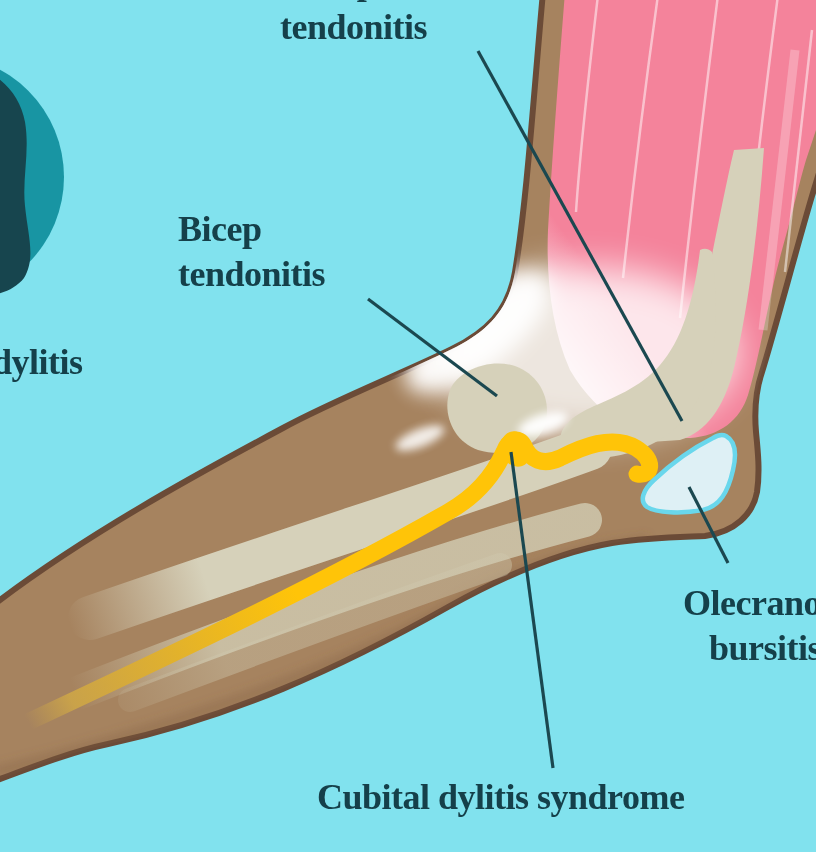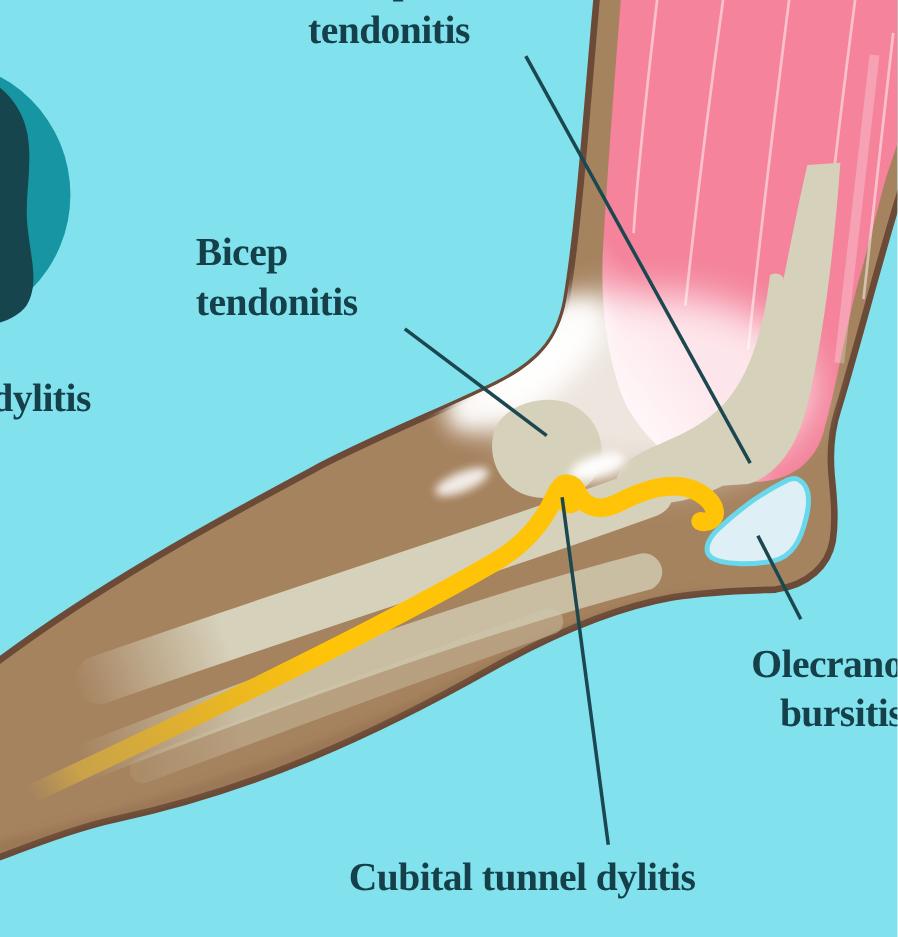--- a/index.html
+++ b/index.html
@@ -125,21 +125,21 @@
   <div class="label" id="label-bicep">
     <span class="ln">Bicep</span>
     <span class="ln">tendonitis</span>
   </div>
 
   <div class="label" id="label-epicondylitis">
     <span class="ln">dylitis</span>
   </div>
 
   <div class="label" id="label-cubital">
-    <span class="ln">Cubital tunnel dylitis</span>
+    <span class="ln">Cubital dylitis syndrome</span>
   </div>
 
   <div class="label" id="label-olecranon">
     <span class="ln ln1">Olecranon</span>
     <span class="ln ln2">bursitis</span>
   </div>
 
 </div>
 
 </body></html>

